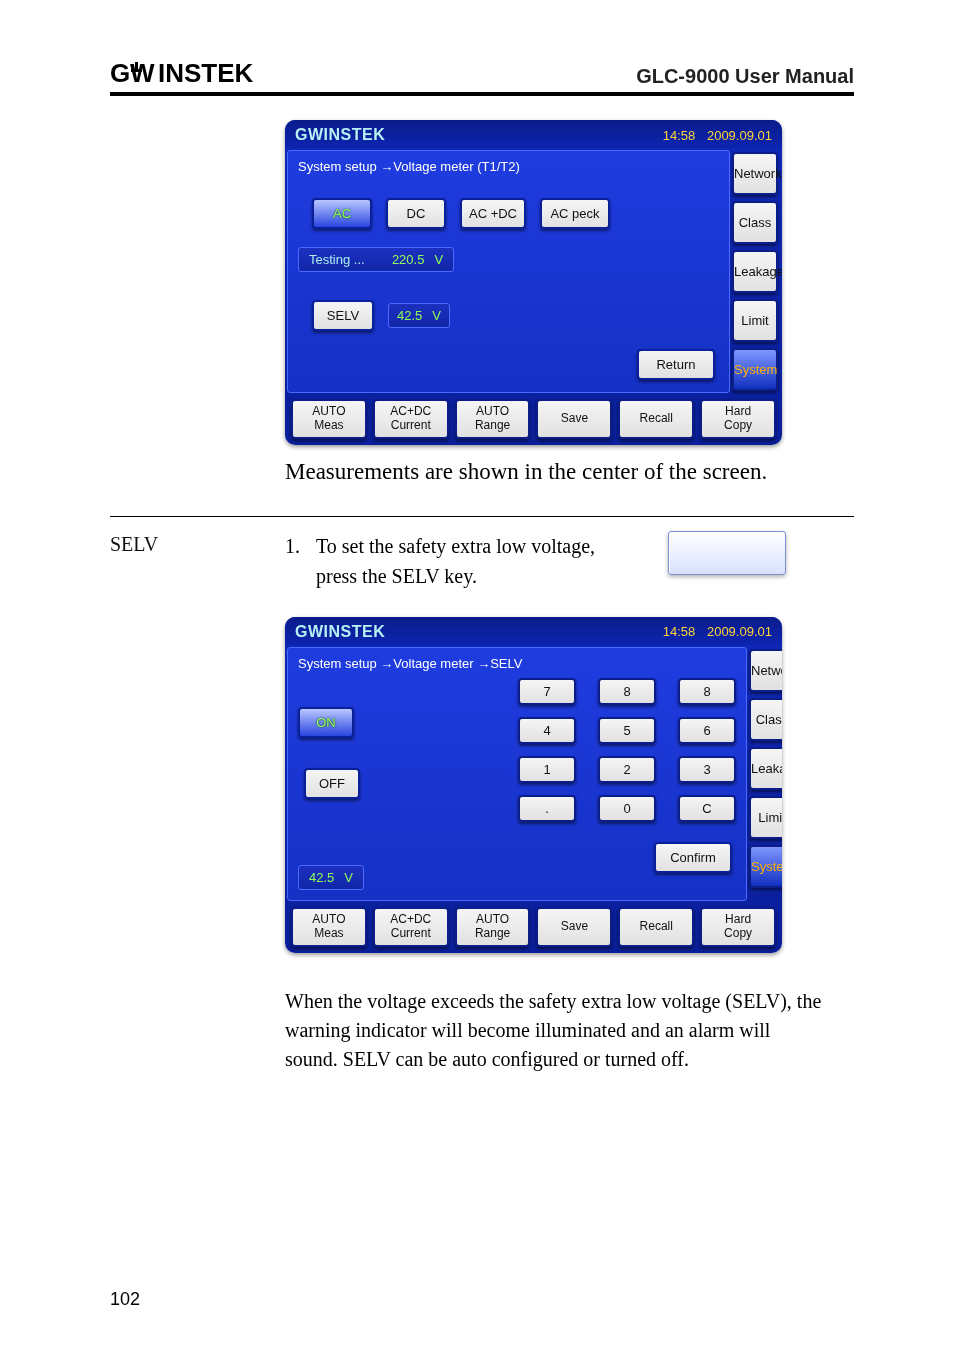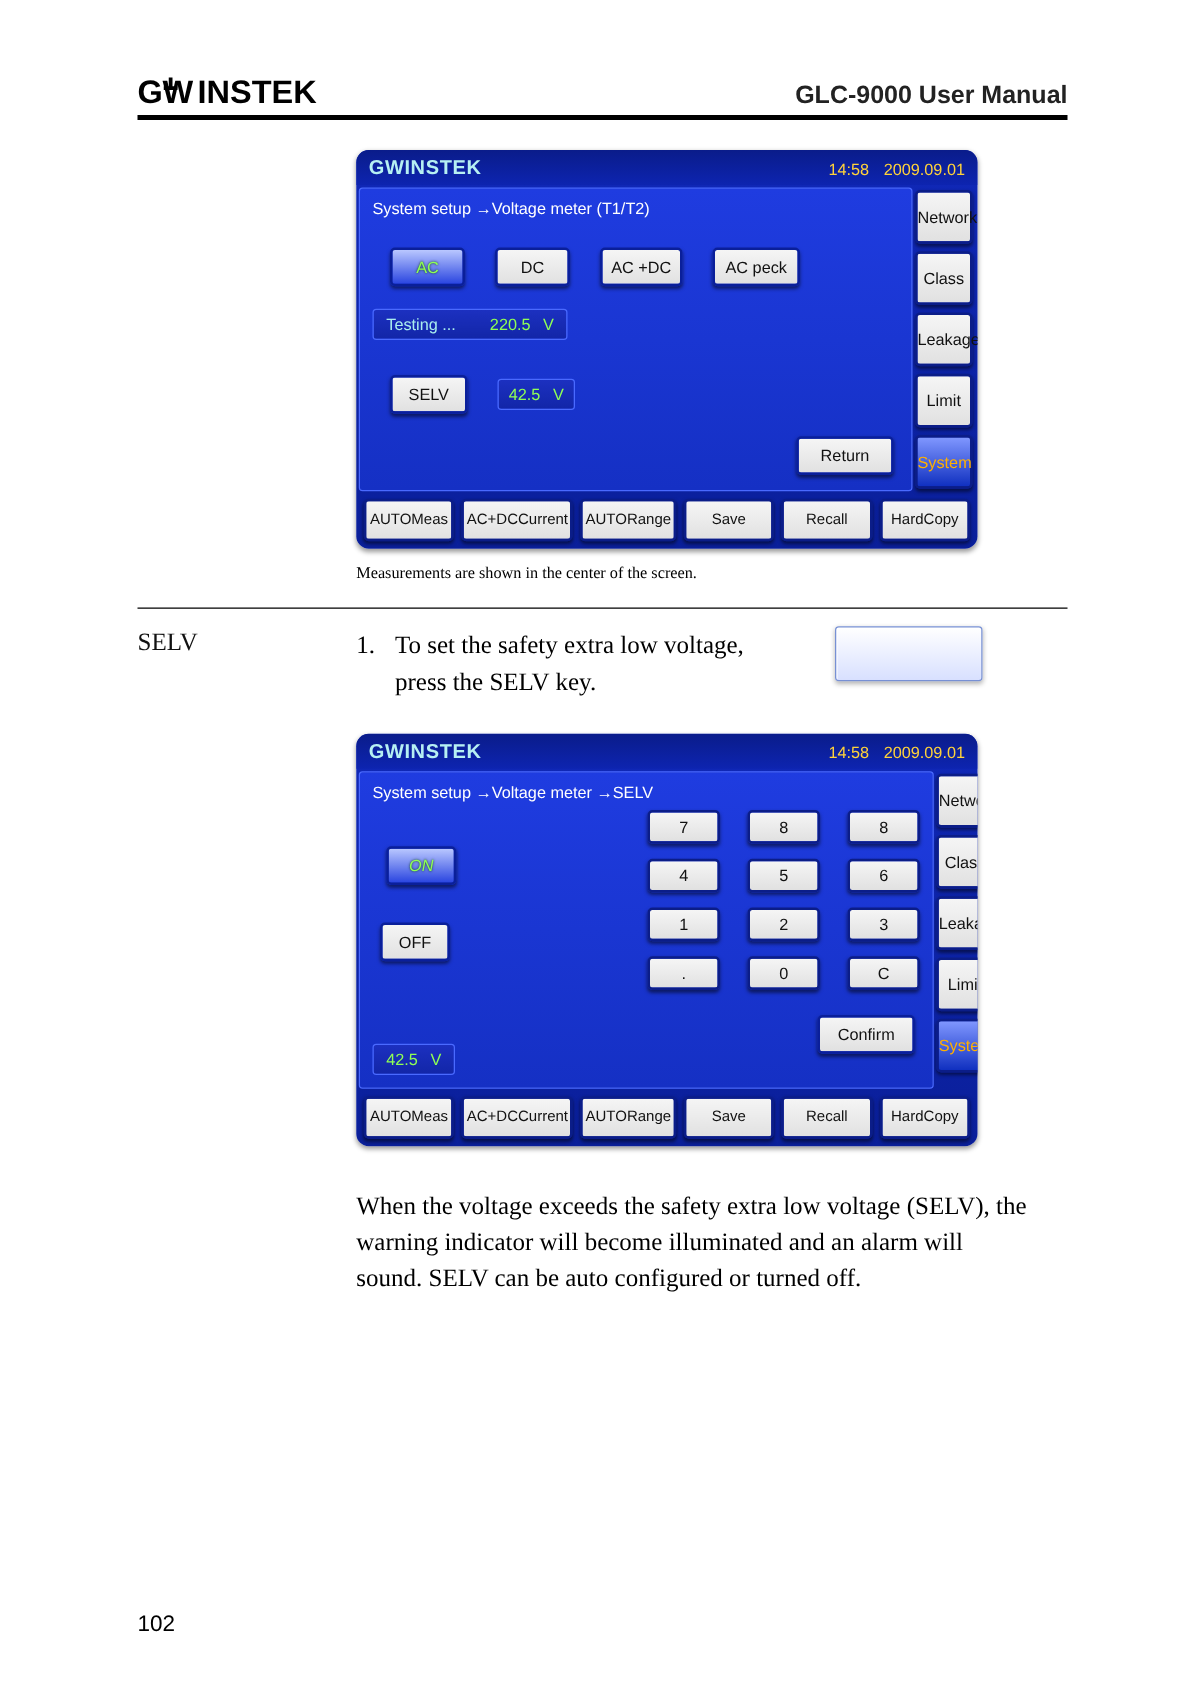--- a/index.html
+++ b/index.html
@@ -60,21 +60,21 @@
     font-size: 13px;
     display: inline-flex;
     align-items:center;
     justify-content:center;
   }
   .btn.sel {
     background: linear-gradient(#b9c7ff, #2a45e0);
     color: #8fff55;
     text-shadow: 0 0 2px #003300;
   }
-  .row { display: flex; gap: 24px; margin-bottom: 18px; align-items: center; }
+  .row { display: flex; gap: 14px; margin-bottom: 18px; align-items: center; }
   .value-pill {
     background: linear-gradient(#1c30c0,#1226a8);
     border: 1px solid #4a6aff;
     border-radius: 3px;
     padding: 4px 10px;
     display: inline-flex;
     gap: 10px;
     align-items:center;
     font-size:13px;
   }
@@ -102,35 +102,36 @@
     color: #111;
     border: 2px solid #0b1d88;
     border-radius: 4px;
     padding: 4px 2px;
     text-align: left;
     box-shadow: 0 2px 3px rgba(0,0,0,0.5);
     font-size: 12px;
     line-height: 1.15;
     min-height: 34px;
     display: inline-flex;
+    flex-direction: column;
     align-items:center;
     justify-content:center;
   }
   .keypad { display: grid; grid-template-columns: repeat(3, 58px); gap: 12px 22px; margin-left: 110px; margin-top:-2px;}
   .key {
     background: linear-gradient(#f5f5f5, #e1e1e1);
     color: #111;
     border: 2px solid #0b1d88;
     border-radius: 4px;
     text-align: center;
     padding: 4px 0;
     box-shadow: 0 2px 3px rgba(0,0,0,0.5);
     font-size: 13px;
   }
-  .caption { font-size: 13px; margin: 8px 0 18px 175px; line-height:1.45; }
+  .caption { font-size: 23px; margin: 8px 0 28px 175px; line-height:1.45; }
   .section { display: flex; margin-top: 14px; }
   .section-label { width: 175px; font-size: 20px; color: #111; padding-top:2px; }
   .section-body { flex: 1; font-size: 20px; line-height: 1.5; }
   .step-line { display:flex; align-items:flex-start; gap:16px; }
   .step-text { max-width: 310px; }
   .little-box { display:inline-block; width:118px; height:44px; background:linear-gradient(#fff,#d8e0ff); border:1px solid #7790d4; border-radius:3px; margin-left:26px; box-shadow: 0 2px 4px rgba(0,0,0,0.3) , inset 1px 1px 0 #fff; }
   hr.thin { border:none; border-top:1px solid #000; margin: 8px 0 0 0; }
   .page-num { position:absolute; bottom:40px; left:110px; font-family: Arial, sans-serif; font-weight:400; font-size:18px; }
   .para { font-size:20px; line-height:1.45; margin: 34px 0 0 175px; max-width: 540px; }
 </style>
@@ -235,21 +236,21 @@
     <span class="screen-logo">GWINSTEK</span>
     <span>
       <span class="time">14:58</span>
       <span class="date">2009.09.01</span>
     </span>
   </div>
   <div class="screen-body">
     <div class="screen-main" style="display:flex; gap:10px;">
       <div style="width:100px; display:flex; flex-direction:column; gap:30px; padding-top:0;">
         <div class="breadcrumb" style="margin-bottom:6px; white-space:nowrap;">System setup →Voltage meter →SELV</div>
-        <span class="btn sel" style="min-width:56px; align-self:flex-start; margin-left:11px;font-style:italic;">ON</span>
+        <span class="btn sel" style="min-width:56px; align-self:flex-start; margin-left:0;">ON</span>
         <span class="btn" style="min-width:56px; align-self:flex-start; margin-left:6px;">OFF</span>
         <div style="flex:1;"></div>
         <span class="value-pill" style="align-self:flex-start; margin-left:0; margin-top:6px;">
           <span class="num">42.5</span>
           <span class="unit">V</span>
         </span>
       </div>
       <div style="flex:1; padding-top:26px;">
         <div class="keypad">
           <span class="key">7</span>

